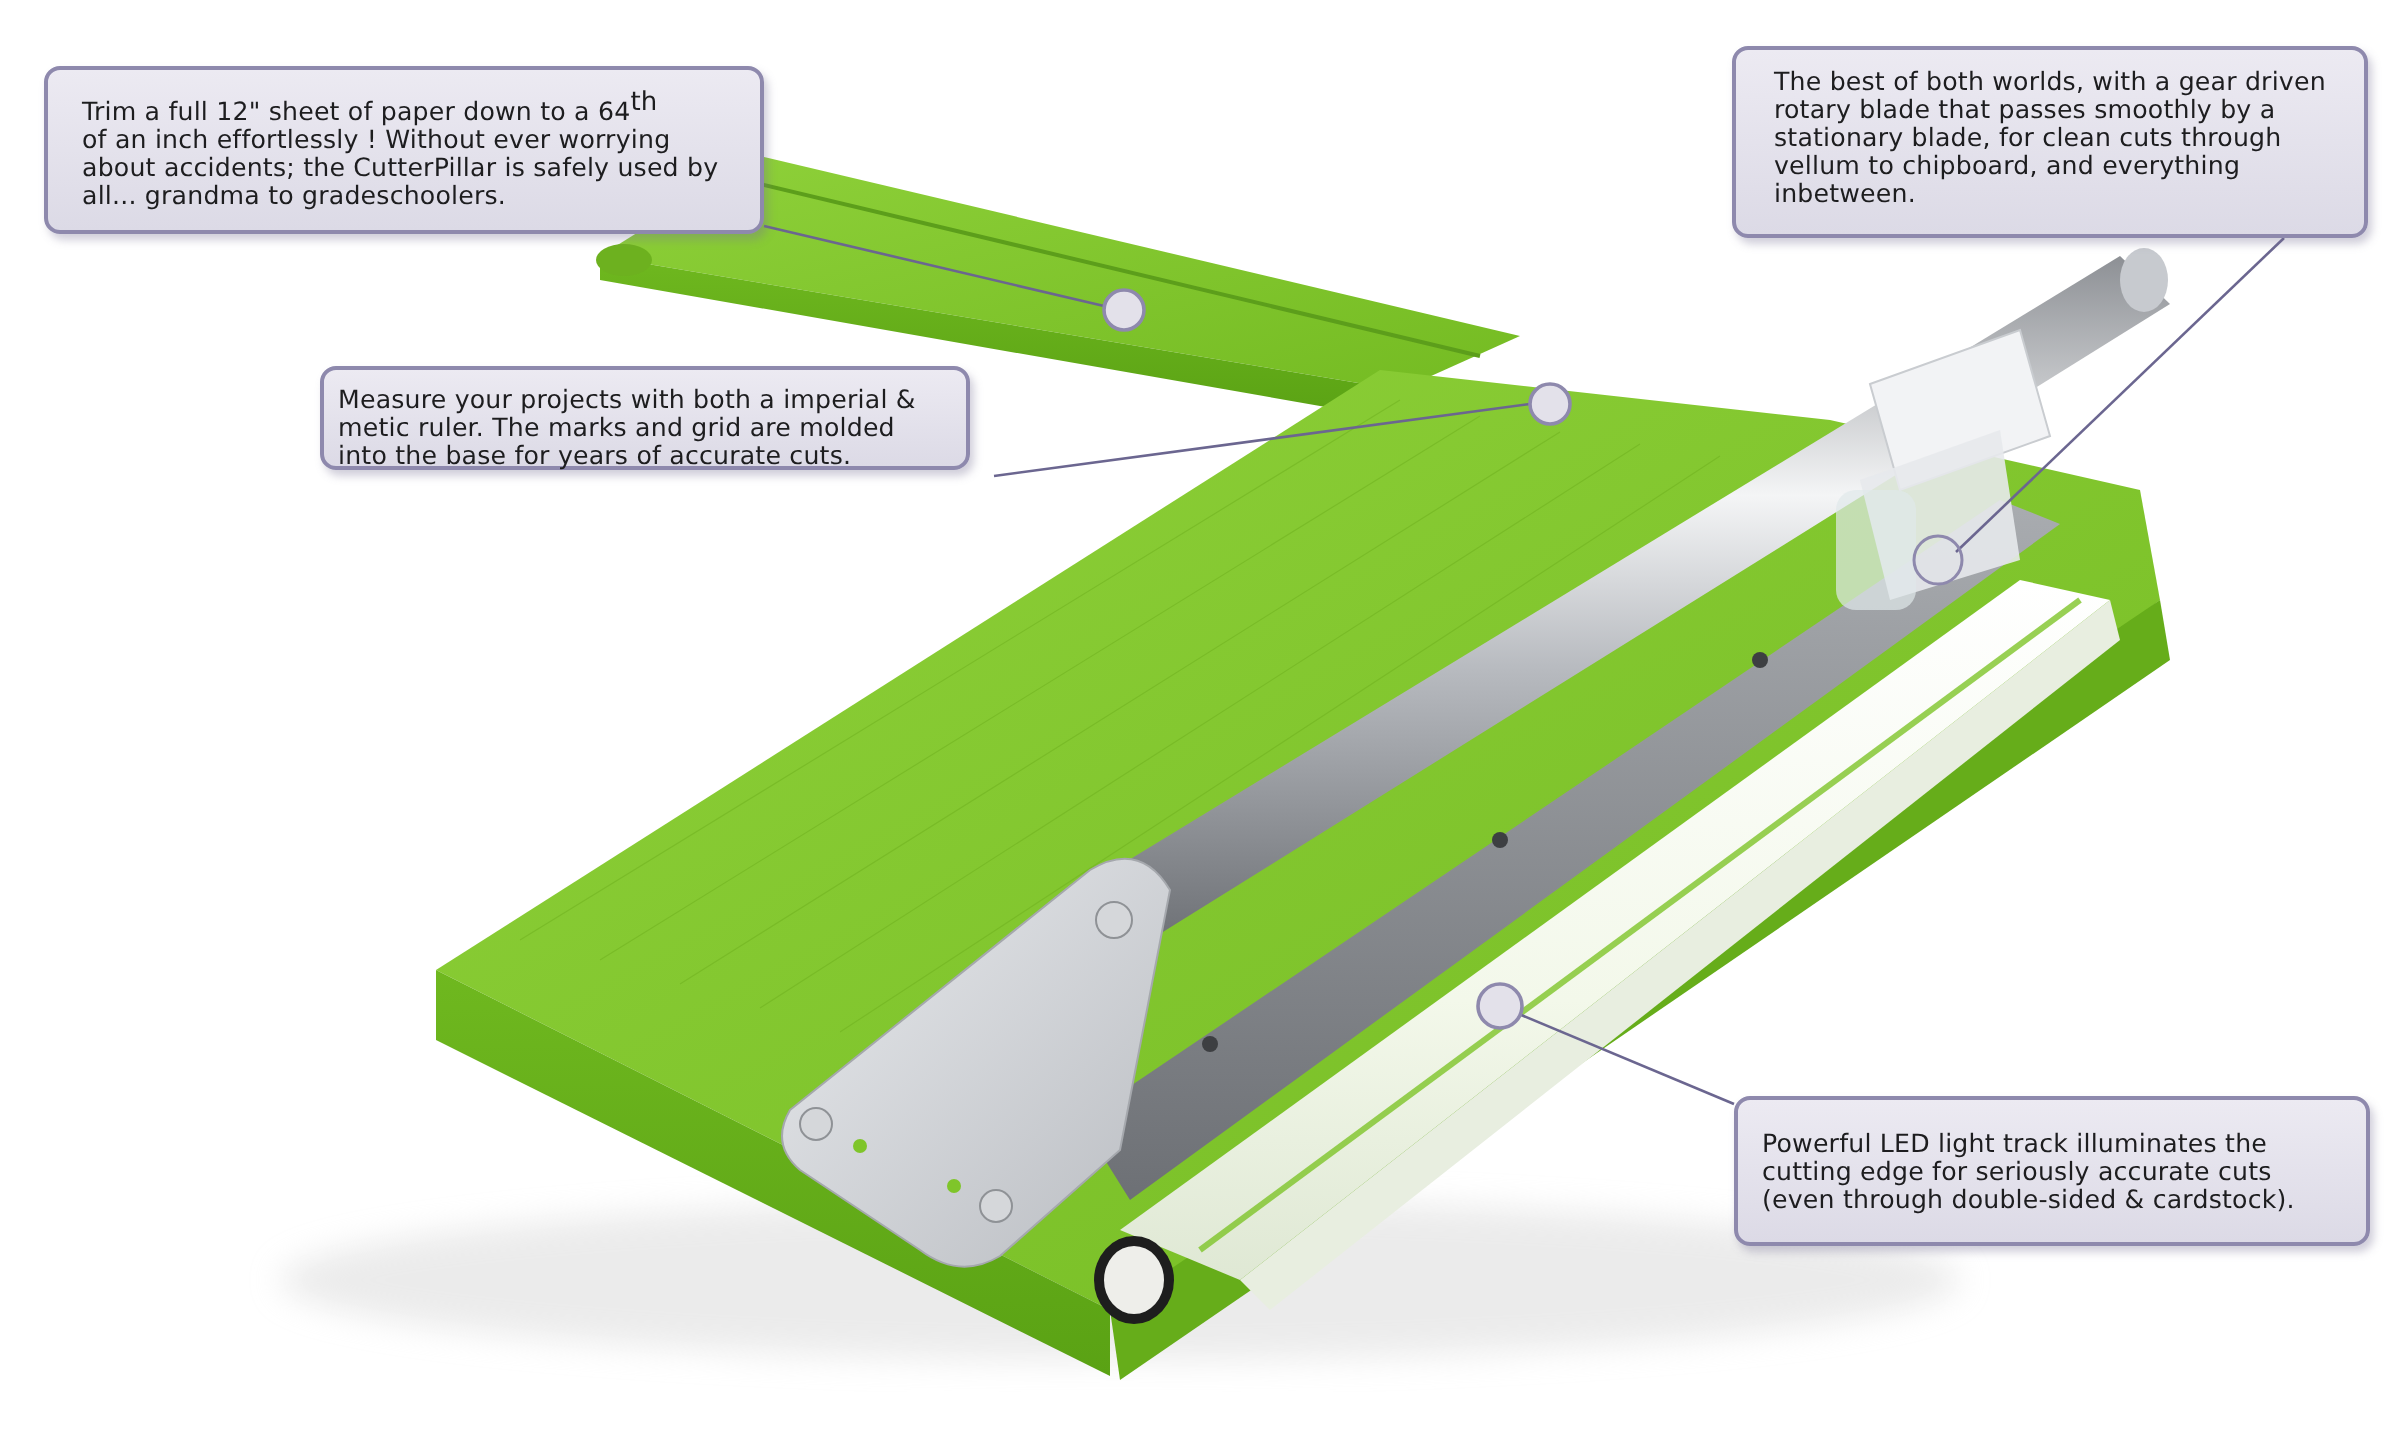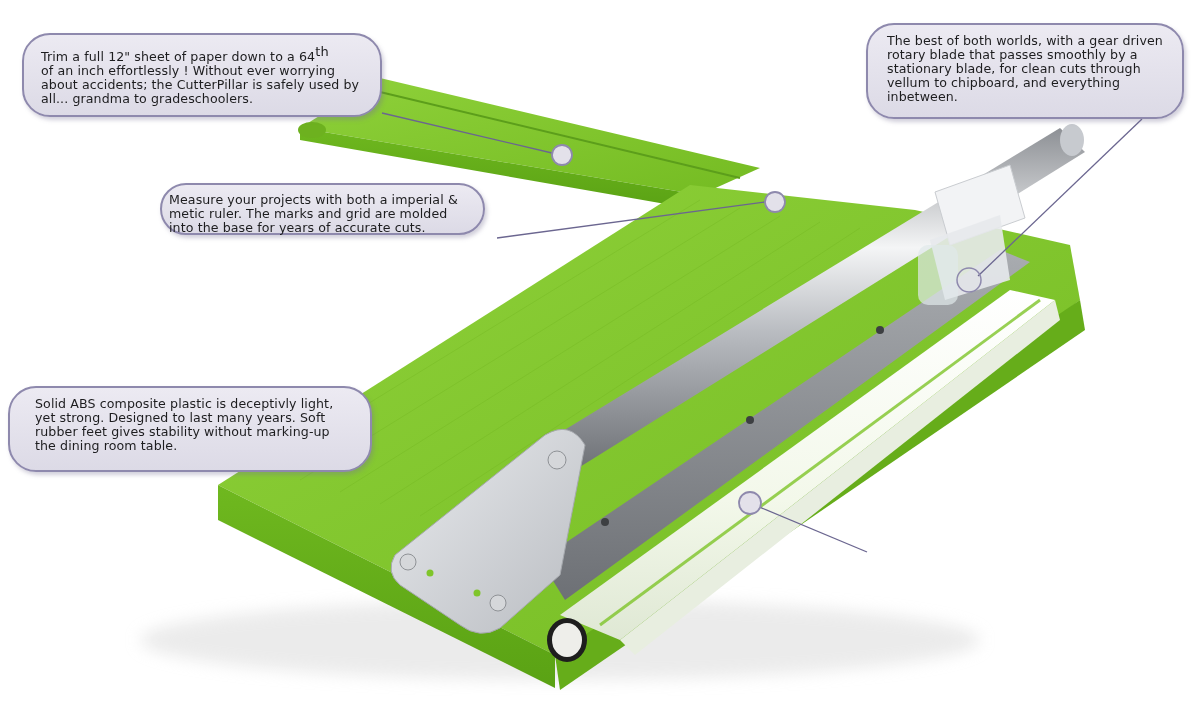--- a/index.html
+++ b/index.html
@@ -3,21 +3,21 @@
 <meta charset="utf-8">
 <style>
   html, body { margin:0; padding:0; background:#ffffff; }
   body { width:1200px; height:718px; position:relative; overflow:hidden; font-family:"DejaVu Sans", sans-serif; }
   #stage { position:absolute; left:0; top:0; width:1200px; height:718px; }
   #product { position:absolute; left:0; top:0; width:1200px; height:718px; }
   .callout {
     position:absolute;
     background:linear-gradient(#eceaf2, #dcdae6);
     border:2px solid #8e89ad;
-    border-radius:28px;
+    border-radius:8px;
     box-shadow: 2px 3px 4px rgba(120,115,150,0.35);
     color:#1d1d1f;
     font-size:12.6px;
     line-height:14px;
     letter-spacing:0.1px;
     box-sizing:border-box;
     white-space:pre-line;
   }
   .callout sup { font-size:13px; }
   #callout-trim { left:22px; top:33px; width:360px; height:84px; padding:10px 14px 0 17px; }
@@ -134,19 +134,18 @@
   <div id="callout-rotary" class="callout"><span>The best of both worlds, with a gear driven
 rotary blade that passes smoothly by a
 stationary blade, for clean cuts through
 vellum to chipboard, and everything
 inbetween.</span></div>
 
   <div id="callout-ruler" class="callout"><span>Measure your projects with both a imperial &amp;
 metic ruler.  The marks and grid are molded
 into the base for years of accurate cuts.</span></div>
 
-  <div id="callout-abs" class="callout"><span>Solid ABS composite plastic is deceptivly light,
-yet strong.  Designed to last many years.  Soft
-rubber feet gives stability without marking-up
-the dining room table.</span></div>
 
+  <div id="callout-led" class="callout"><span>Powerful LED light track illuminates the
+cutting edge for seriously accurate cuts
+(even through double-sided &amp; cardstock).</span></div>
 
 </div>
 
 </body></html>

